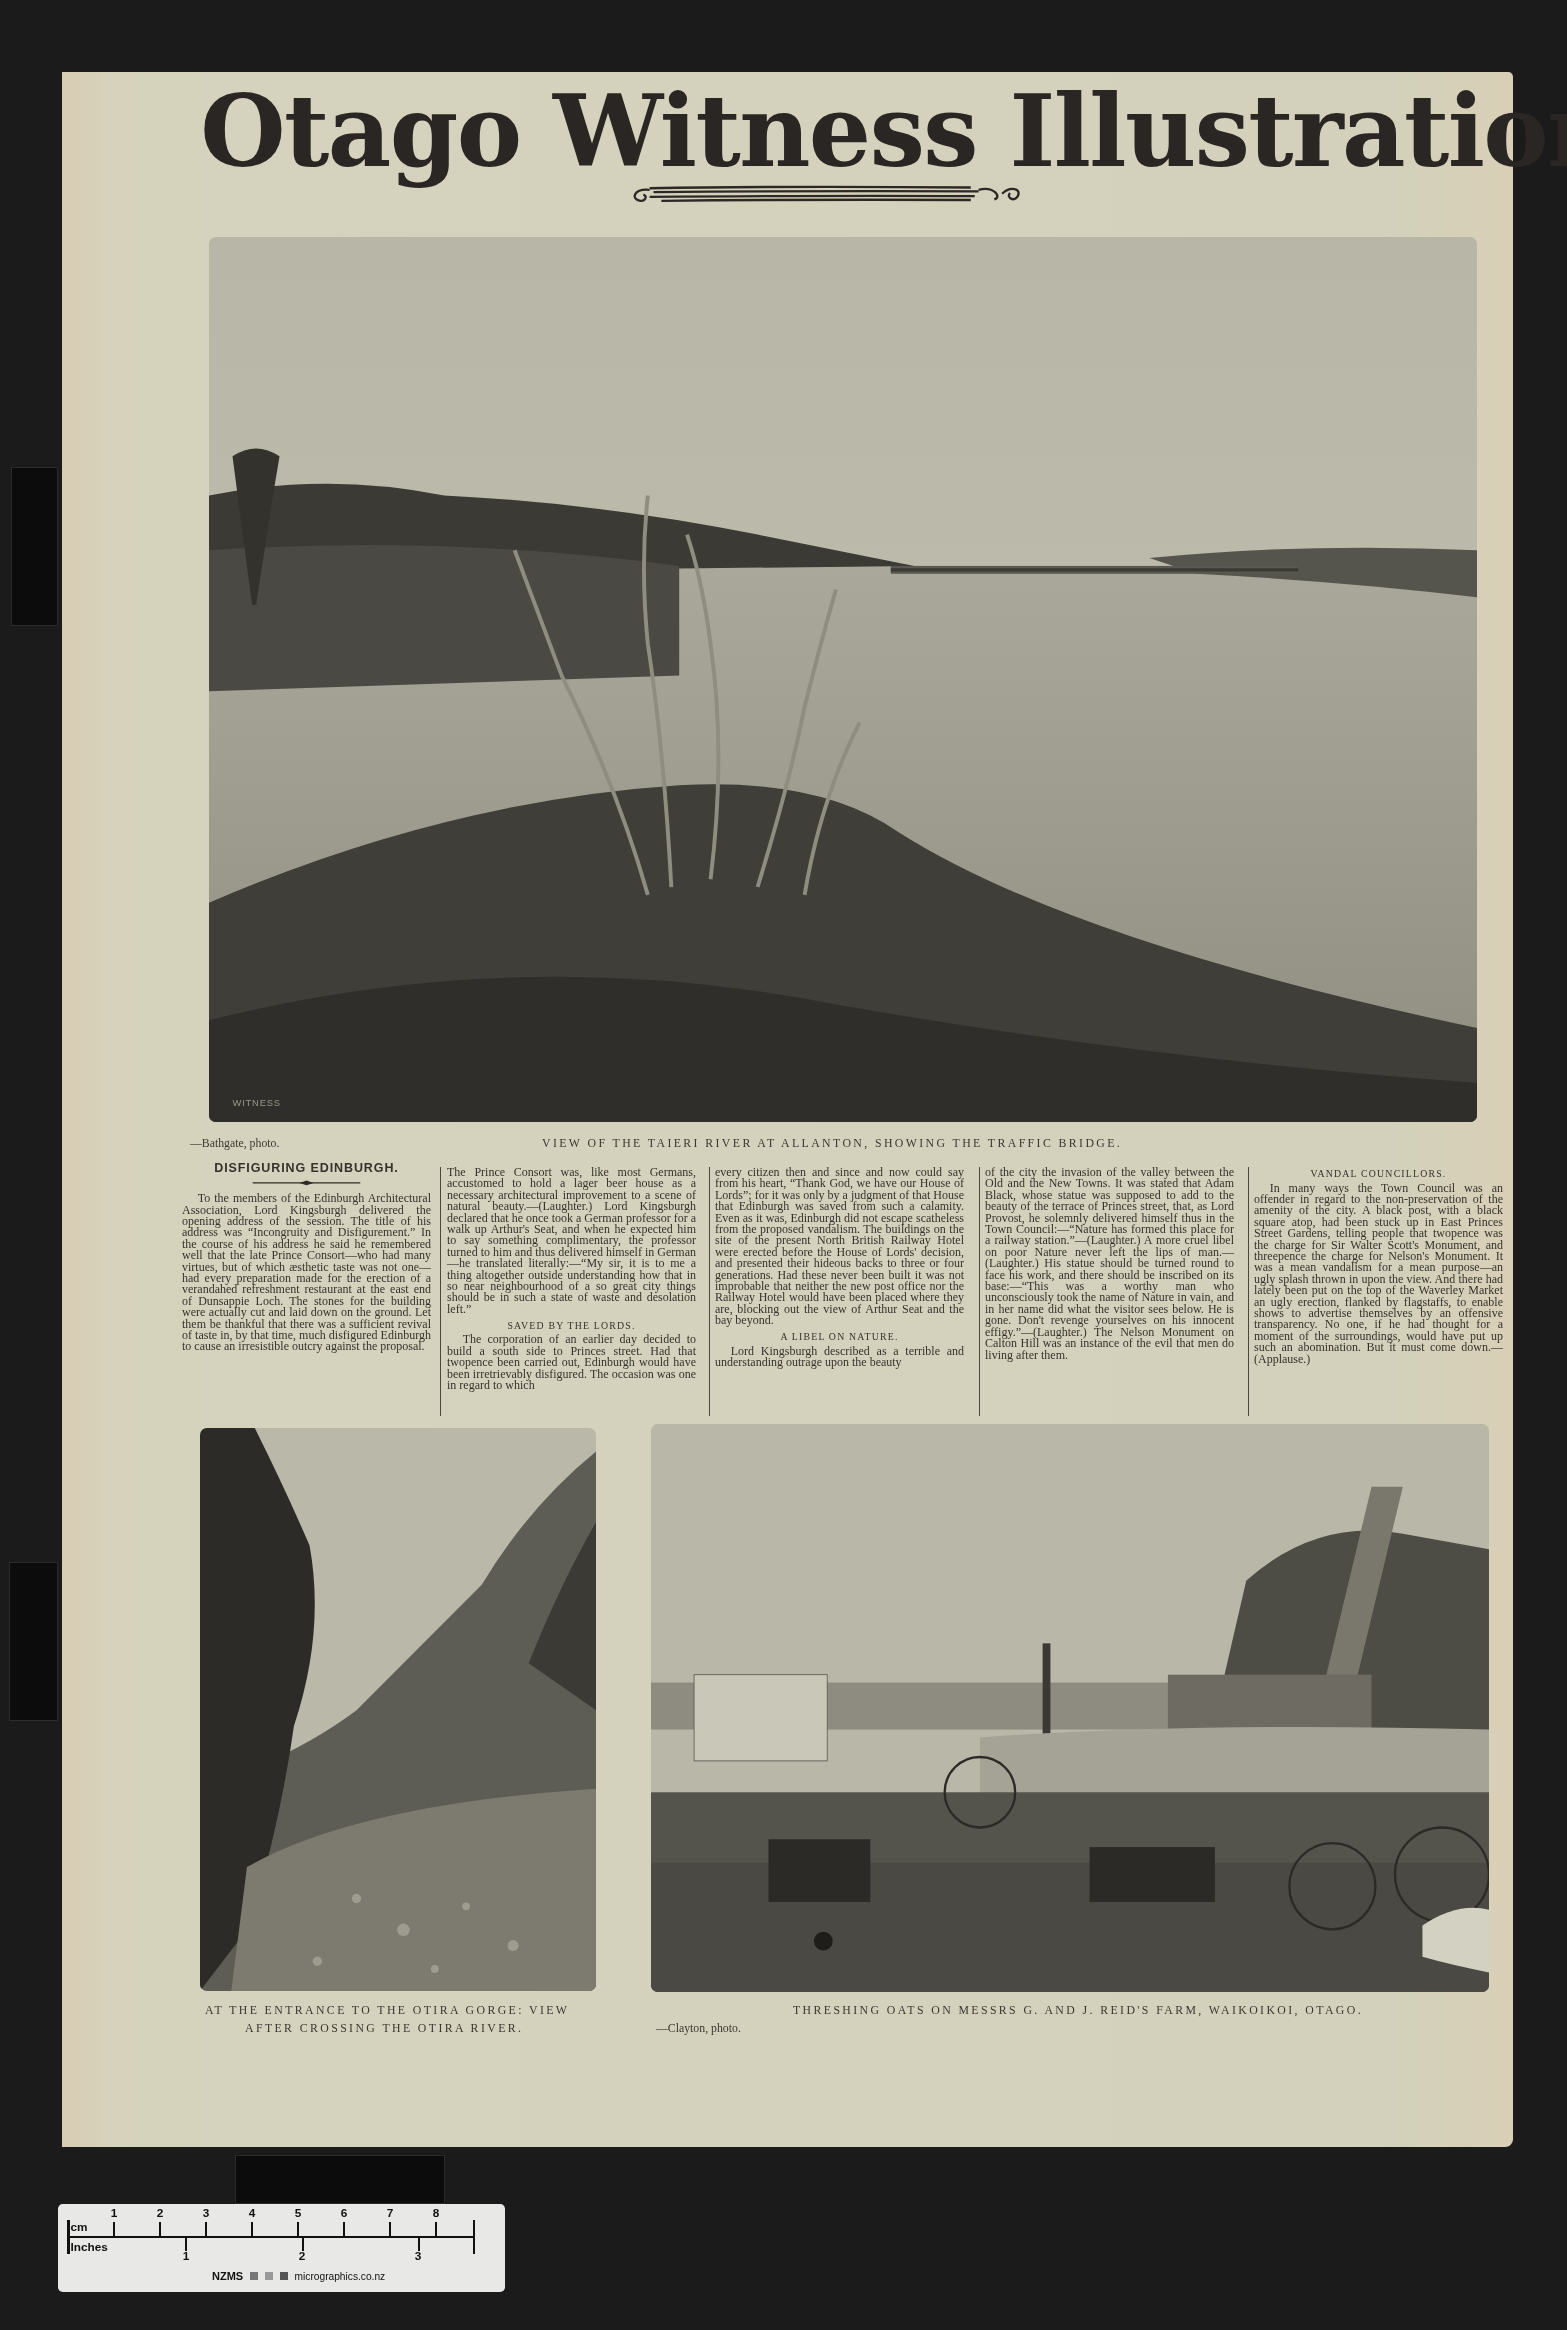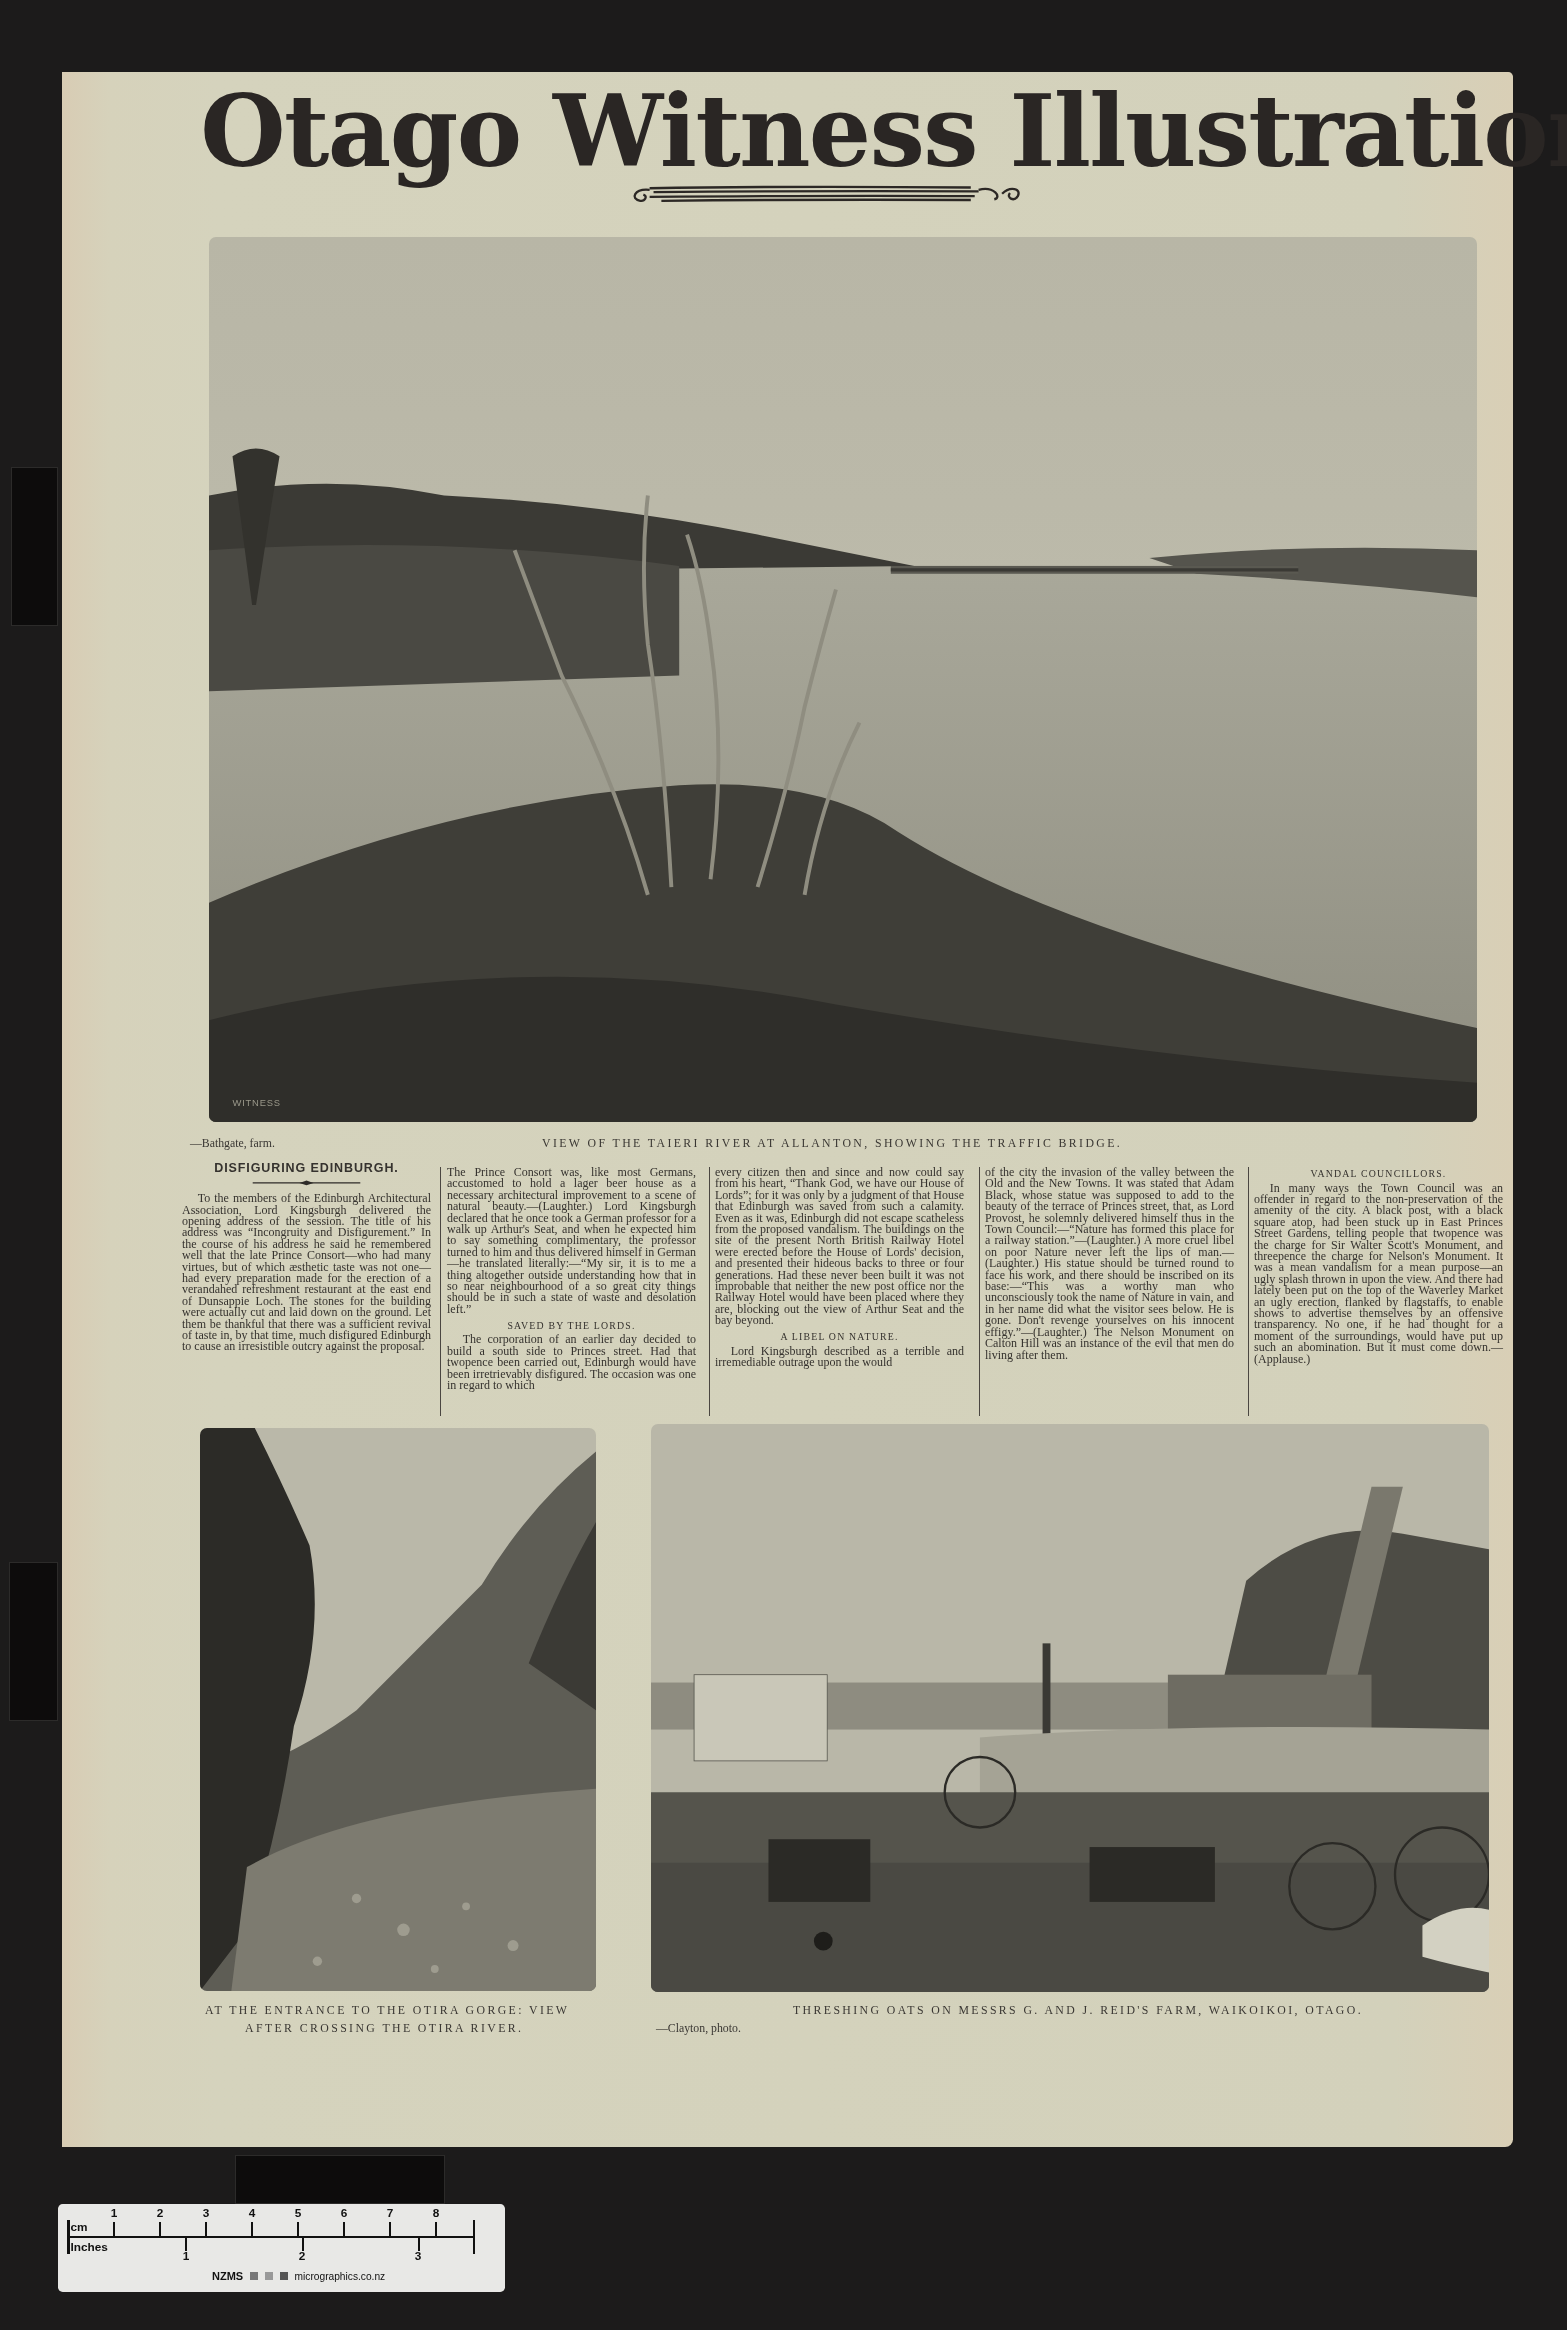--- a/index.html
+++ b/index.html
@@ -97,21 +97,21 @@
         <path d="M590 830 Q580 650 560 520 Q550 420 560 330"></path>
         <path d="M640 820 Q660 660 640 520 Q630 440 610 380"></path>
         <path d="M700 830 Q740 700 760 600 Q780 520 800 450"></path>
         <path d="M760 840 Q780 720 830 620"></path>
       </g>
       <path d="M30 280 Q60 260 90 280 L80 340 L60 470 L55 470 Z" fill="#33322d"></path>
       <text x="30" y="1110" font-family="Liberation Sans, sans-serif" font-size="12" fill="#9a988a" letter-spacing="1">WITNESS</text>
     </svg>
   </div>
 
-  <div class="credit" style="left:128px; top:1064px;">—Bathgate, farm.</div>
+  <div class="credit" style="left:128px; top:1064px;">—Bathgate, photo.</div>
   <div class="caption" style="left:480px; top:1064px;">View of the Taieri River at Allanton, showing the traffic bridge.</div>
 
   <div class="col" style="left:120px; top:1091px;">
     <div class="heading">DISFIGURING EDINBURGH.</div>
     <svg width="249" height="7.8" style="display:block;margin:0 0 6.3px;" viewBox="0 0 318 10">
       <line x1="90" y1="5" x2="228" y2="5" stroke="#2e2b28" stroke-width="1.5"></line>
       <polygon points="150,5 159,2 168,5 159,8" fill="#2e2b28"></polygon>
     </svg>
     <p>To the members of the Edinburgh Architectural Association, Lord Kingsburgh delivered the opening address of the session. The title of his address was “Incongruity and Disfigurement.” In the course of his address he said he remembered well that the late Prince Consort—who had many virtues, but of which æsthetic taste was not one—had every preparation made for the erection of a verandahed refreshment restaurant at the east end of Dunsappie Loch. The stones for the building were actually cut and laid down on the ground. Let them be thankful that there was a sufficient revival of taste in, by that time, much disfigured Edinburgh to cause an irresistible outcry against the proposal.</p>
   </div>
@@ -120,21 +120,21 @@
   <div class="col" style="left:385px;">
     <p class="noindent">The Prince Consort was, like most Germans, accustomed to hold a lager beer house as a necessary architectural improvement to a scene of natural beauty.—(Laughter.) Lord Kingsburgh declared that he once took a German professor for a walk up Arthur's Seat, and when he expected him to say something complimentary, the professor turned to him and thus delivered himself in German—he translated literally:—“My sir, it is to me a thing altogether outside understanding how that in so near neighbourhood of a so great city things should be in such a state of waste and desolation left.”</p>
     <div class="sub">Saved by the Lords.</div>
     <p>The corporation of an earlier day decided to build a south side to Princes street. Had that twopence been carried out, Edinburgh would have been irretrievably disfigured. The occasion was one in regard to which</p>
   </div>
   <div class="rule" style="left:647px; top:1095px; height:249px;"></div>
 
   <div class="col" style="left:653px;">
     <p class="noindent">every citizen then and since and now could say from his heart, “Thank God, we have our House of Lords”; for it was only by a judgment of that House that Edinburgh was saved from such a calamity. Even as it was, Edinburgh did not escape scatheless from the proposed vandalism. The buildings on the site of the present North British Railway Hotel were erected before the House of Lords' decision, and presented their hideous backs to three or four generations. Had these never been built it was not improbable that neither the new post office nor the Railway Hotel would have been placed where they are, blocking out the view of Arthur Seat and the bay beyond.</p>
     <div class="sub">A Libel on Nature.</div>
-    <p>Lord Kingsburgh described as a terrible and irremediable outrage upon the would</p>
+    <p>Lord Kingsburgh described as a terrible and understanding outrage upon the beauty</p>
   </div>
   <div class="rule" style="left:917px; top:1095px; height:249px;"></div>
 
   <div class="col" style="left:923px;">
     <p class="noindent">of the city the invasion of the valley between the Old and the New Towns. It was stated that Adam Black, whose statue was supposed to add to the beauty of the terrace of Princes street, that, as Lord Provost, he solemnly delivered himself thus in the Town Council:—“Nature has formed this place for a railway station.”—(Laughter.) A more cruel libel on poor Nature never left the lips of man.—(Laughter.) His statue should be turned round to face his work, and there should be inscribed on its base:—“This was a worthy man who unconsciously took the name of Nature in vain, and in her name did what the visitor sees below. He is gone. Don't revenge yourselves on his innocent effigy.”—(Laughter.) The Nelson Monument on Calton Hill was an instance of the evil that men do living after them.</p>
   </div>
   <div class="rule" style="left:1186px; top:1095px; height:249px;"></div>
 
   <div class="col" style="left:1192px; top:1088px;">
     <div class="sub" style="margin-top:8px;">Vandal Councillors.</div>

